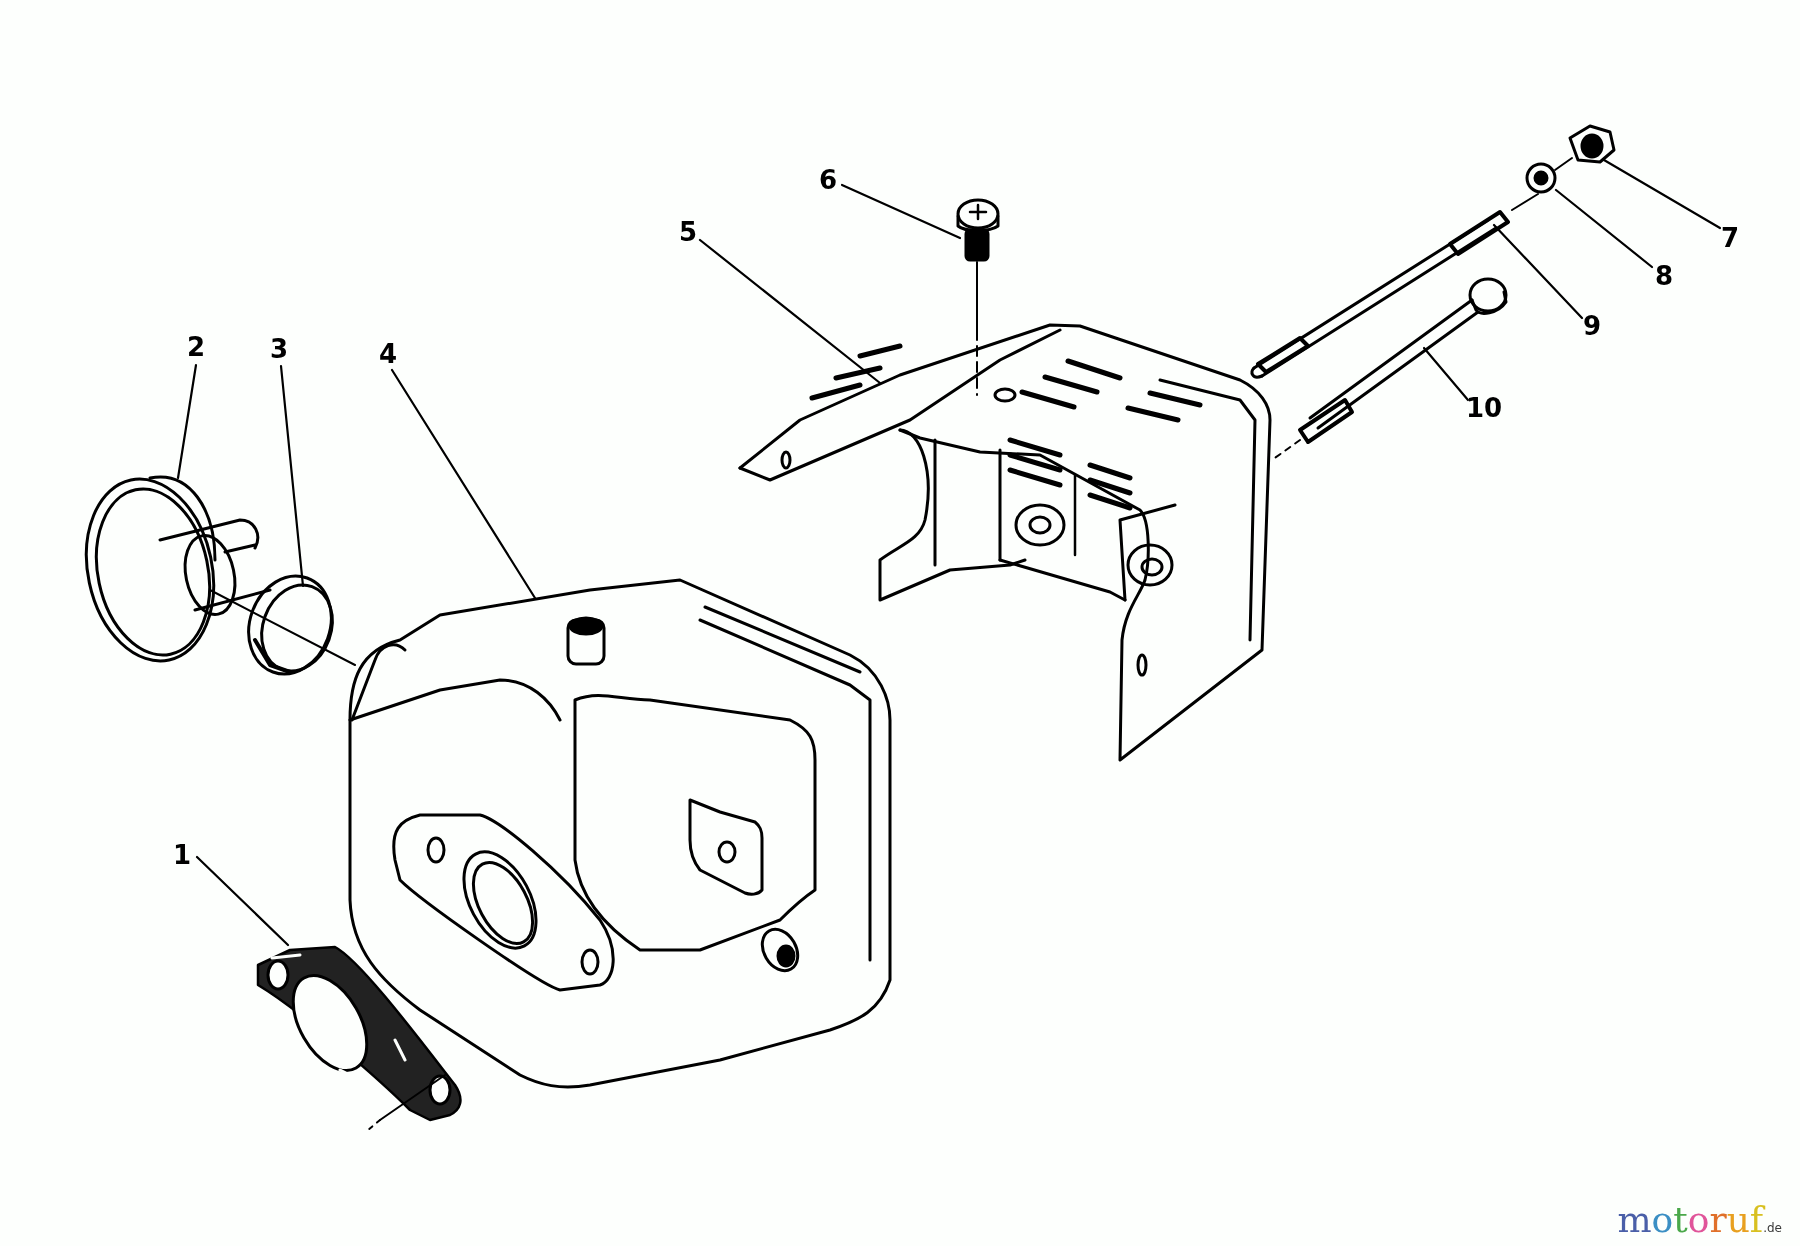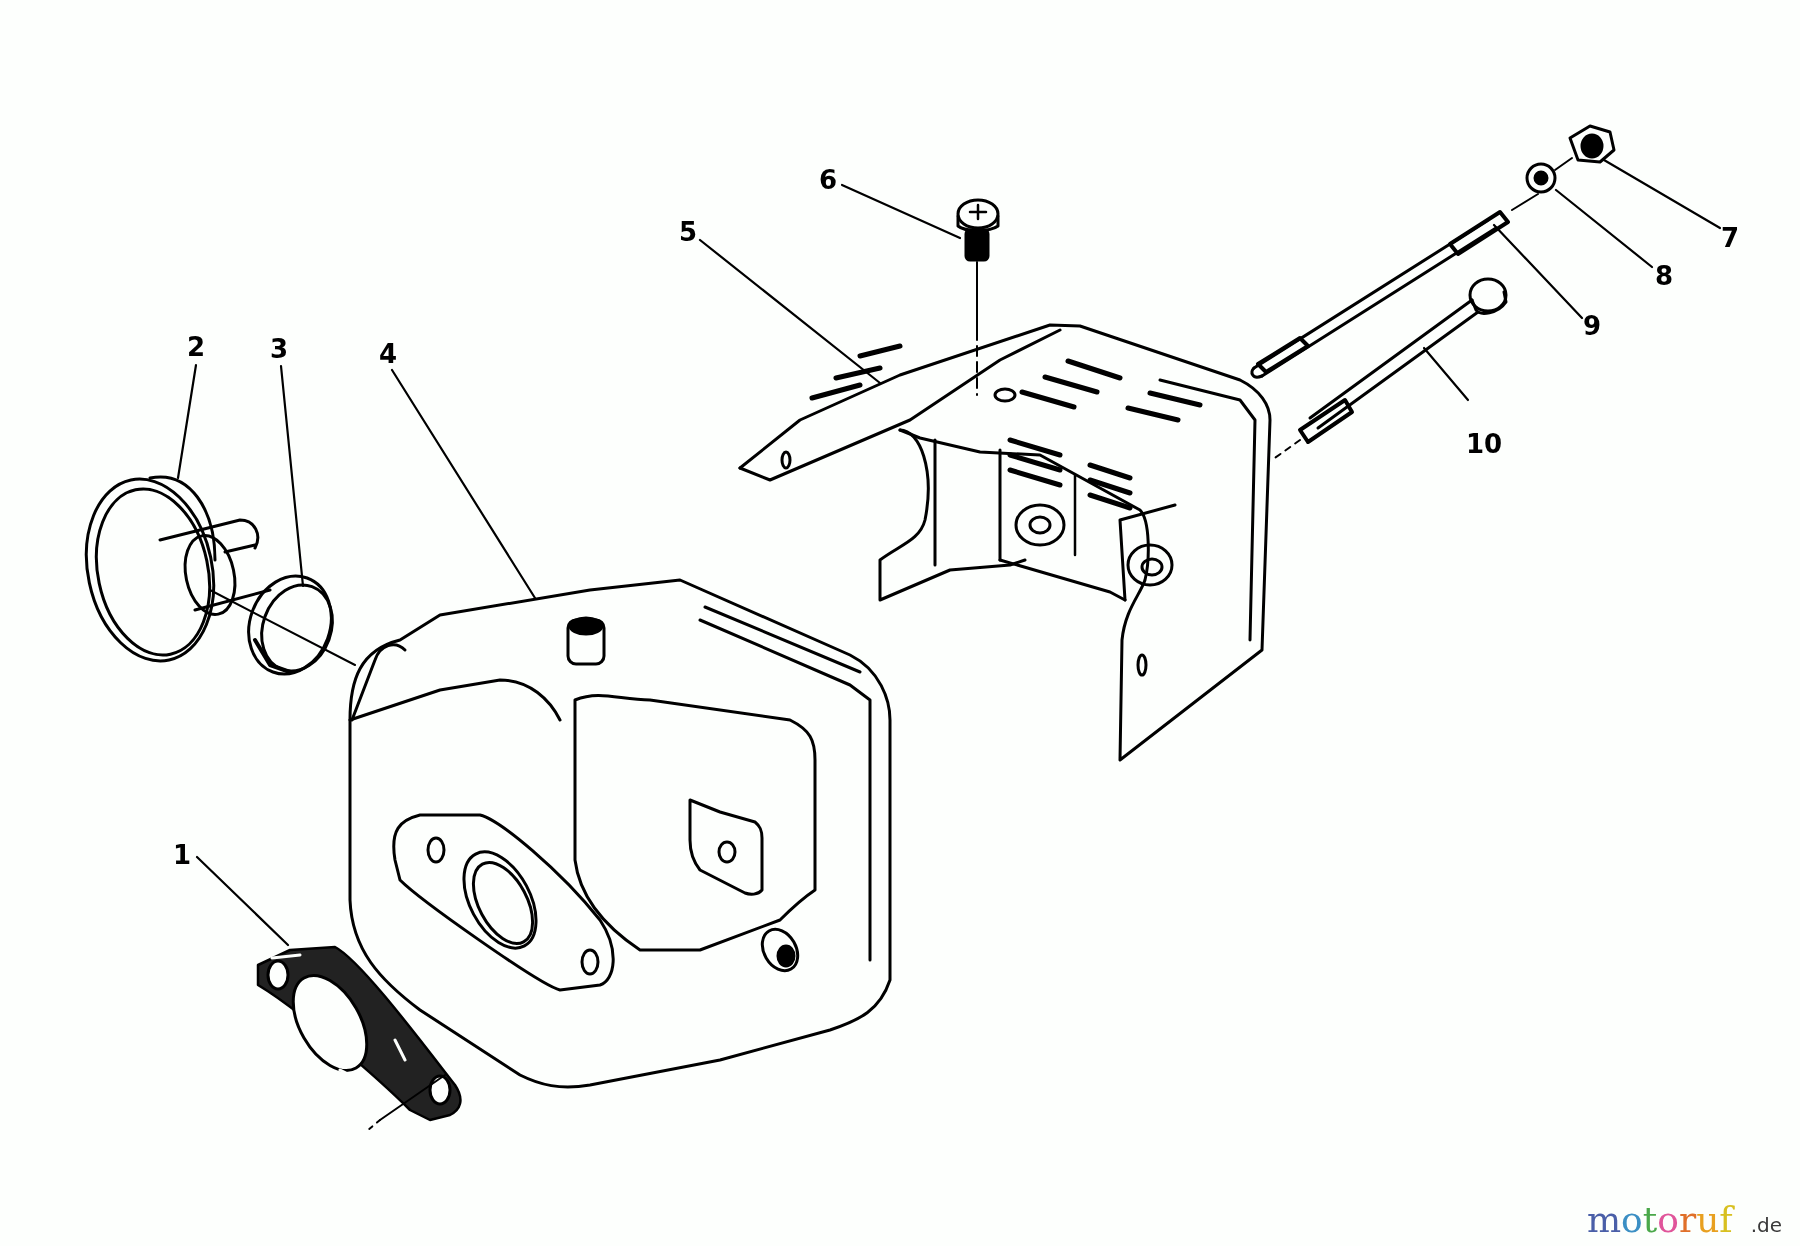--- a/index.html
+++ b/index.html
@@ -1,21 +1,21 @@
 <!DOCTYPE html>
 <html><head>
 <meta charset="utf-8">
 <style>
   html, body { margin: 0; padding: 0; background: #fdfffd; }
   body { width: 1800px; height: 1246px; position: relative; overflow: hidden; font-family: "DejaVu Sans", sans-serif; }
   #diagram { position: absolute; left: 0; top: 0; width: 1800px; height: 1246px; }
   .callout { position: absolute; font-family: "DejaVu Sans", sans-serif; font-weight: bold; font-size: 26px; color: #000; line-height: 1; transform: translate(-50%, -50%); }
   .logo { position: absolute; right: 18px; bottom: 8px; font-family: "DejaVu Serif", serif; font-size: 36px; letter-spacing: 0px; line-height: 1; }
   .logo span { display: inline-block; }
-  .logo .tld { font-family: "DejaVu Sans", sans-serif; font-size: 20px; color: #3a3a3a; margin-left: 18px; }
+  .logo .tld { font-family: "DejaVu Sans", sans-serif; font-size: 12px; color: #3a3a3a; margin-left: 0; }
 </style>
 </head>
 <body>
 
 <svg id="diagram" viewBox="0 0 1800 1246" xmlns="http://www.w3.org/2000/svg" fill="none" stroke="#000" stroke-width="3" stroke-linecap="round" stroke-linejoin="round">
 
   <g stroke-width="2.2">
     <line x1="196" y1="365" x2="178" y2="478"></line>
     <line x1="281" y1="366" x2="303" y2="586"></line>
     <line x1="392" y1="370" x2="535" y2="598"></line>
@@ -151,17 +151,17 @@
 
 <div class="callout" style="left:182px;top:855px;">1</div>
 <div class="callout" style="left:196px;top:347px;">2</div>
 <div class="callout" style="left:279px;top:349px;">3</div>
 <div class="callout" style="left:388px;top:354px;">4</div>
 <div class="callout" style="left:688px;top:232px;">5</div>
 <div class="callout" style="left:828px;top:180px;">6</div>
 <div class="callout" style="left:1730px;top:238px;">7</div>
 <div class="callout" style="left:1664px;top:276px;">8</div>
 <div class="callout" style="left:1592px;top:326px;">9</div>
-<div class="callout" style="left:1484px;top:408px;margin-top:36px;">10</div>
+<div class="callout" style="left:1484px;top:408px;">10</div>
 
 <div class="logo">
   <span style="color:#4a5fa8">m</span><span style="color:#3b8fc4">o</span><span style="color:#4aa84a">t</span><span style="color:#e0559a">o</span><span style="color:#e0702a">r</span><span style="color:#e8a020">u</span><span style="color:#d8c020">f</span><span class="tld">.de</span>
 </div>
 
 </body></html>

